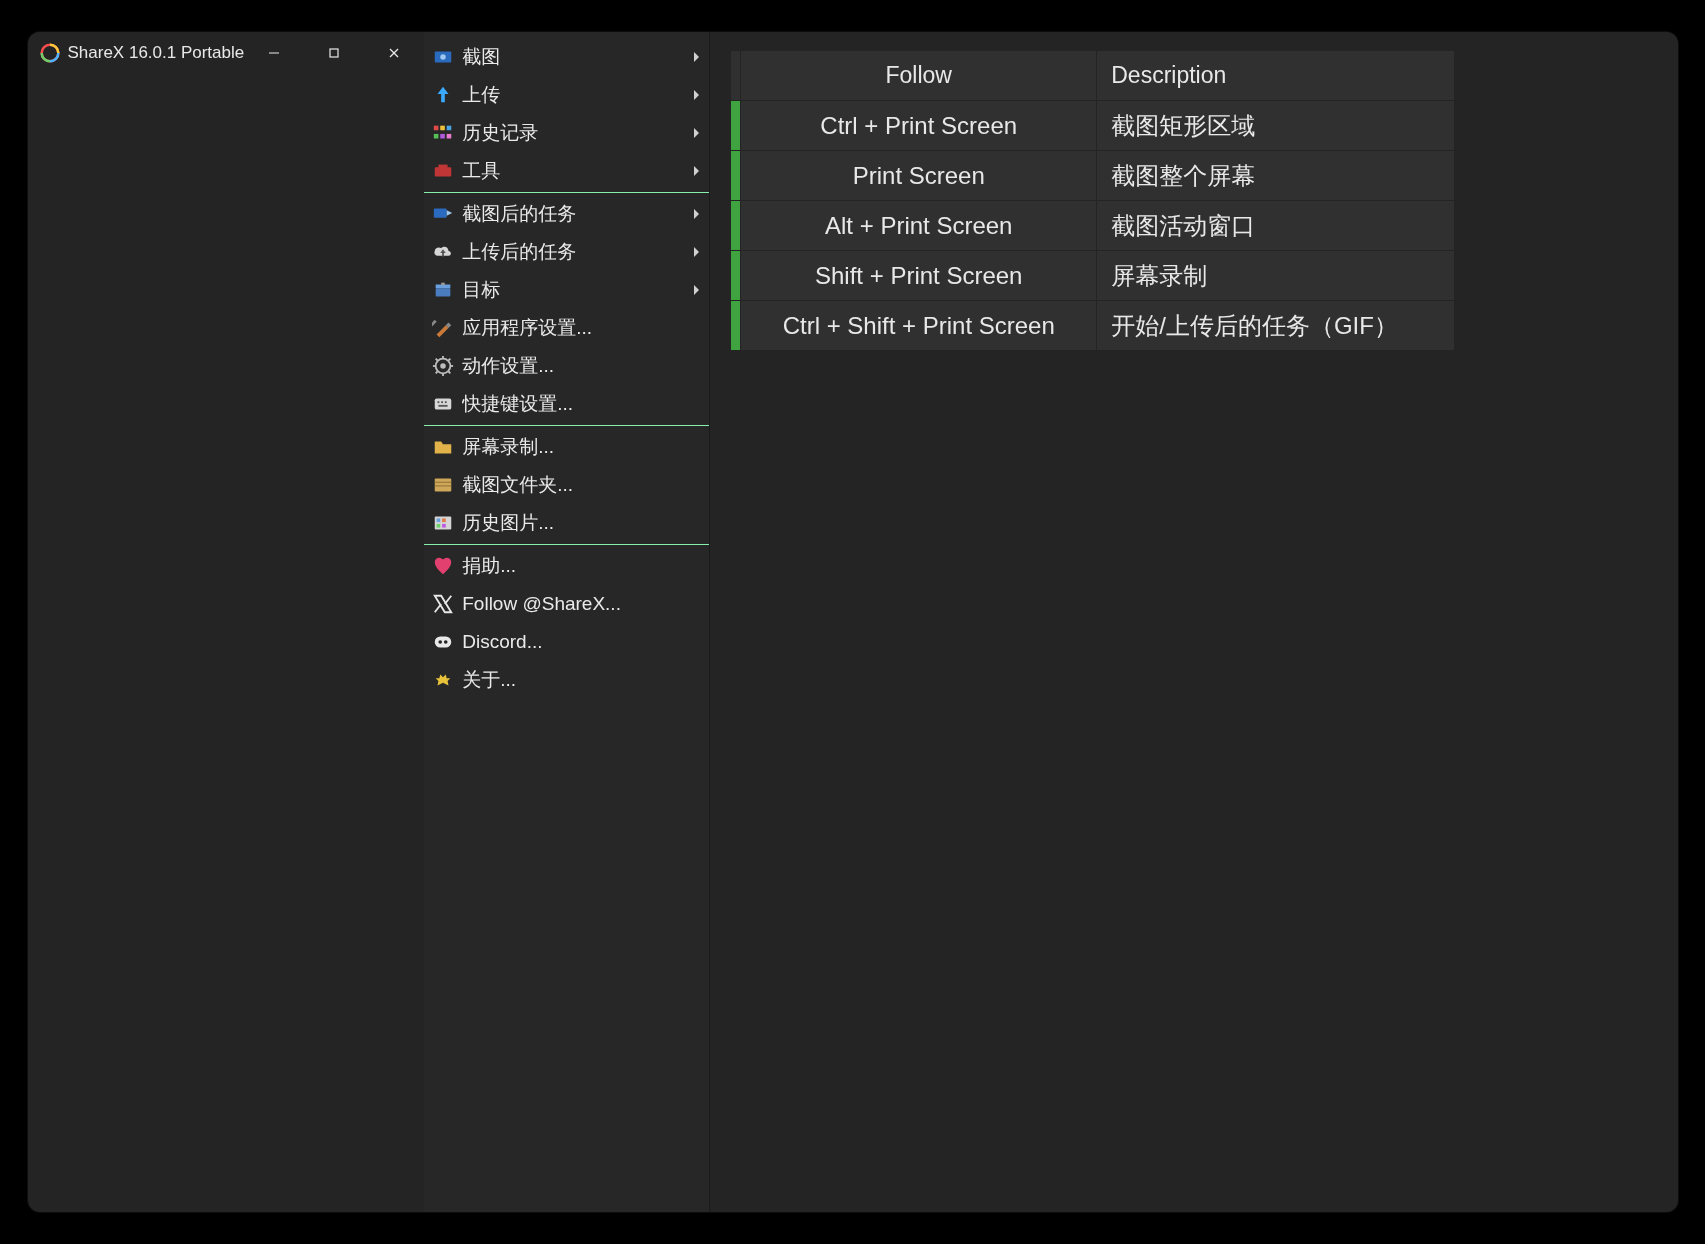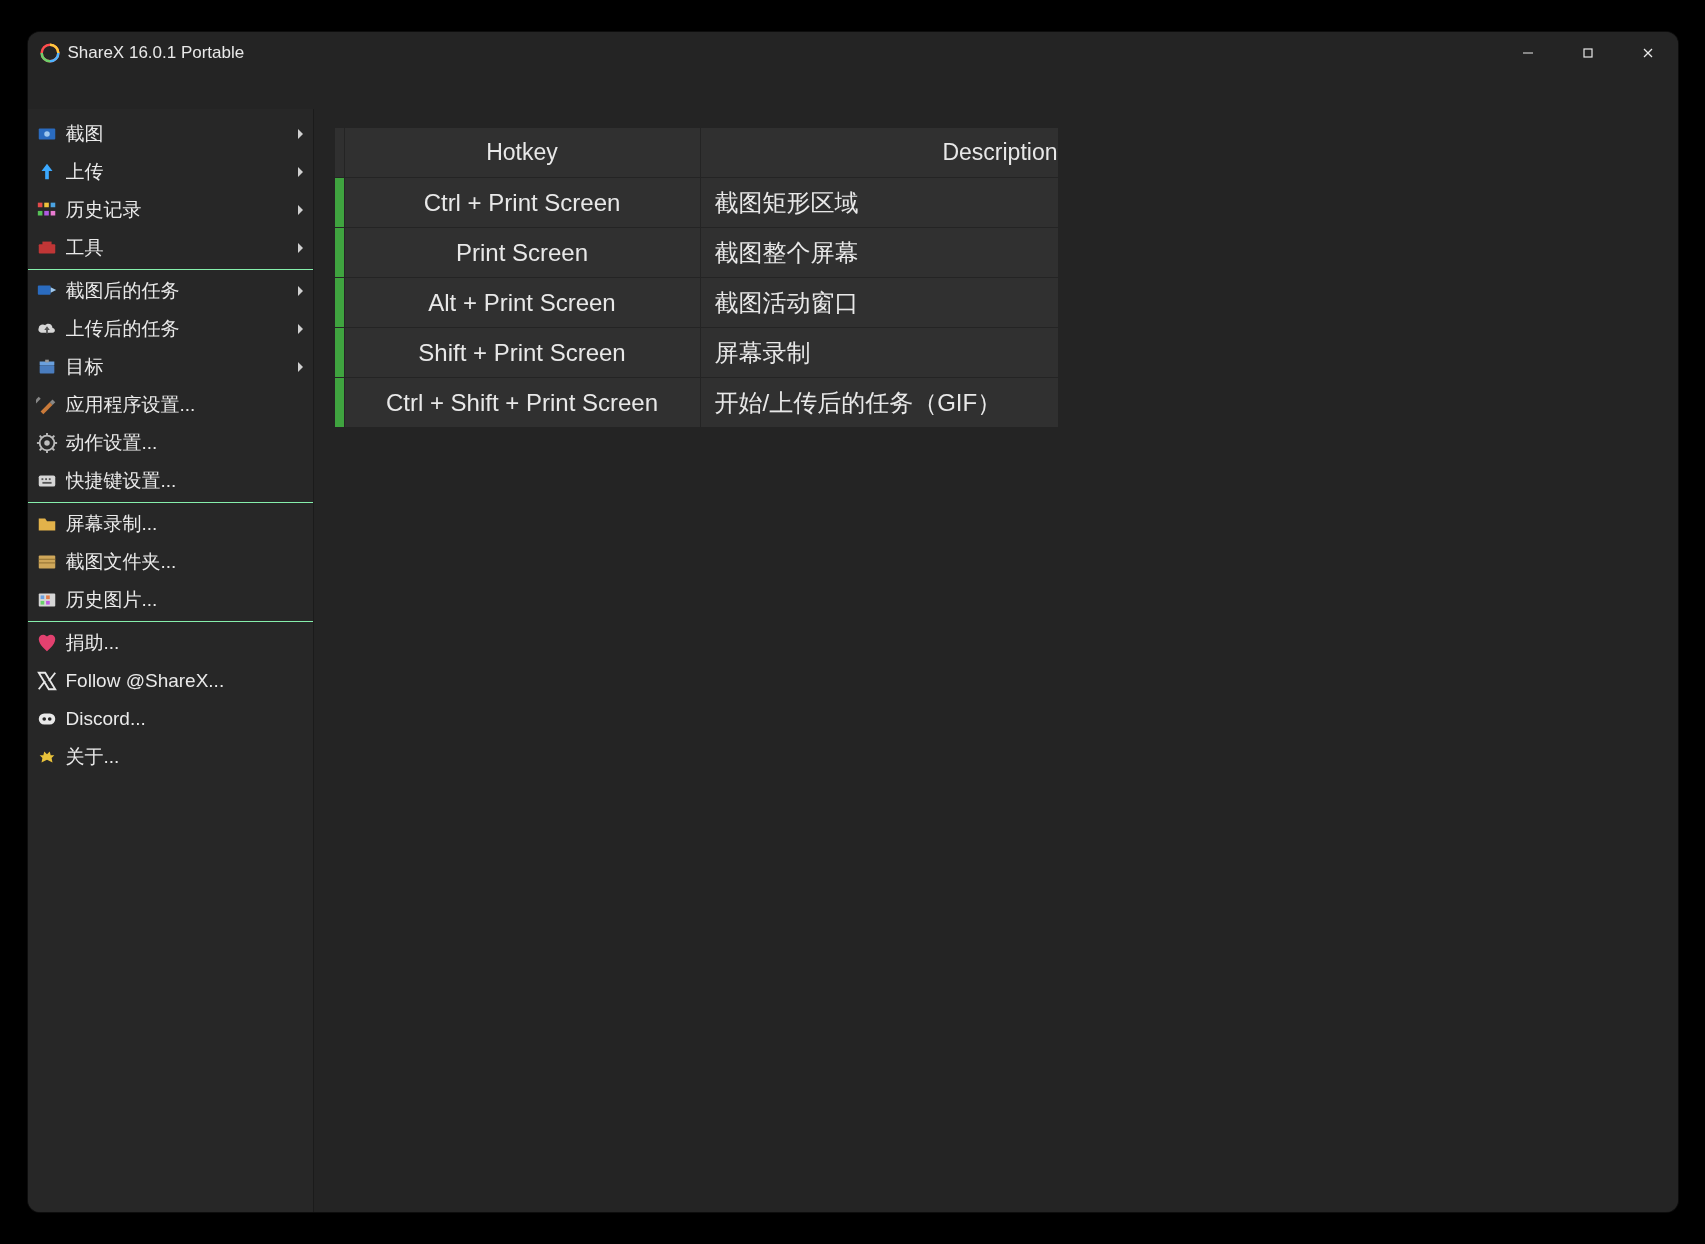--- a/index.html
+++ b/index.html
@@ -13,23 +13,22 @@
     align-items: center;
     justify-content: center;
   }
   .window {
     width: 1650px;
     height: 1180px;
     background: #242424;
     border-radius: 12px;
     overflow: hidden;
     display: flex;
-    flex-direction: column;
+    flex-direction: row;
     box-shadow: 0 0 0 1px rgba(255,255,255,0.05);
-    gap: 35px;
   }
   .titlebar {
     height: 42px;
     display: flex;
     align-items: center;
     padding: 0 0 0 12px;
     background: #242424;
     color: #e8e8e8;
     font-size: 17px;
   }
@@ -345,22 +344,22 @@
         </div>
       </div>
 
     </div>
 
     <div class="main">
       <table class="hotkey-table">
         <thead>
           <tr>
             <th class="col-ind"></th>
-            <th class="col-hk">Hotkey</th>
-            <th class="col-desc" style="text-align:right;">Description</th>
+            <th class="col-hk">Follow</th>
+            <th class="col-desc" style="text-align:left;">Description</th>
           </tr>
         </thead>
         <tbody>
           <tr>
             <td class="col-ind ind-green"></td>
             <td class="col-hk">Ctrl + Print Screen</td>
             <td class="col-desc">截图矩形区域</td>
           </tr>
           <tr>
             <td class="col-ind ind-green"></td>

